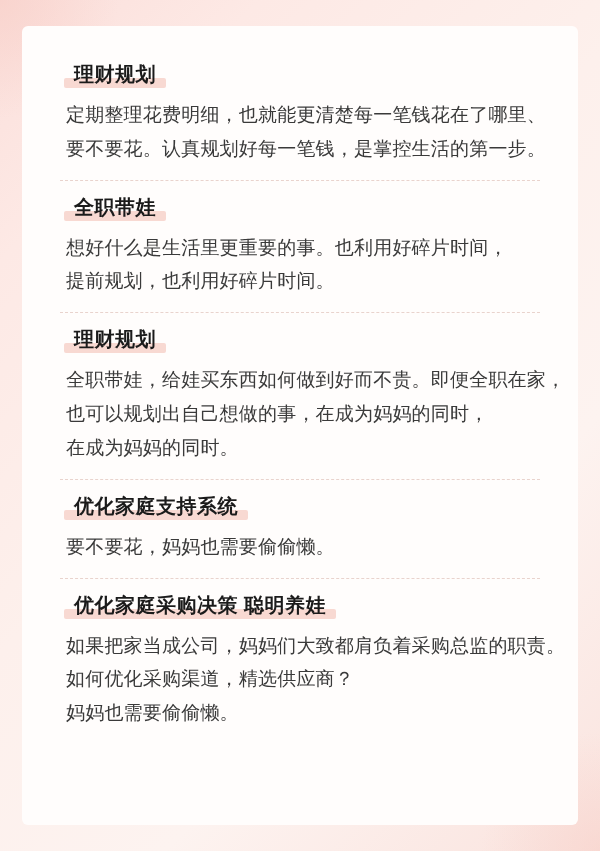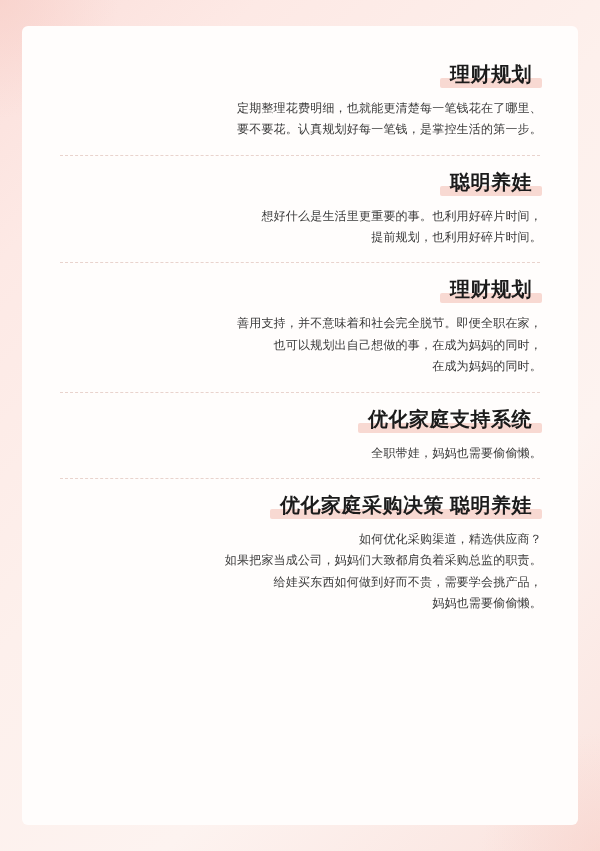--- a/index.html
+++ b/index.html
@@ -26,21 +26,20 @@
     width: 100%;
     height: 100%;
     box-sizing: border-box;
     background: #fffdfc;
     border-radius: 6px;
     padding: 34px 36px 20px 36px;
     overflow: hidden;
   }
   .section {
     position: relative;
-    text-align: right;
   }
   .sec-head {
     position: relative;
     display: inline-block;
     padding: 1px 10px 2px 10px;
     margin-left: 6px;
     margin-bottom: 8px;
   }
   .sec-head .hl {
     position: absolute;
@@ -55,21 +54,21 @@
   .sec-title {
     position: relative;
     z-index: 1;
     font-size: 20px;
     font-weight: bold;
     color: #1b1b1b;
     letter-spacing: 0.5px;
     white-space: nowrap;
   }
   .sec-body {
-    font-size: 12px;
+    font-size: 19px;
     line-height: 1.78;
     color: #3a3a3a;
     padding-left: 8px;
     letter-spacing: 0.2px;
   }
   .sec-body .ln {
     display: block;
     white-space: nowrap;
   }
   .divider {
@@ -110,63 +109,62 @@
         <span class="ln">定期整理花费明细，也就能更清楚每一笔钱花在了哪里、</span>
         <span class="ln">要不要花。认真规划好每一笔钱，是掌控生活的第一步。</span>
       </div>
     </div>
 
     <div class="divider"></div>
 
     <div class="section">
       <div class="sec-head">
         <span class="hl"></span>
-        <span class="sec-title">聪明养娃</span>
+        <span class="sec-title">全职带娃</span>
       </div>
       <div class="sec-body">
         <span class="ln">想好什么是生活里更重要的事。也利用好碎片时间，</span>
         <span class="ln">提前规划，也利用好碎片时间。</span>
       </div>
     </div>
 
     <div class="divider"></div>
 
     <div class="section">
       <div class="sec-head">
         <span class="hl"></span>
         <span class="sec-title">理财规划</span>
       </div>
       <div class="sec-body">
-        <span class="ln">善用支持，并不意味着和社会完全脱节。即便全职在家，</span>
+        <span class="ln">全职带娃，给娃买东西如何做到好而不贵。即便全职在家，</span>
         <span class="ln">也可以规划出自己想做的事，在成为妈妈的同时，</span>
         <span class="ln">在成为妈妈的同时。</span>
       </div>
     </div>
 
     <div class="divider"></div>
 
     <div class="section">
       <div class="sec-head">
         <span class="hl"></span>
         <span class="sec-title">优化家庭支持系统</span>
       </div>
       <div class="sec-body">
-        <span class="ln">全职带娃，妈妈也需要偷偷懒。</span>
+        <span class="ln">要不要花，妈妈也需要偷偷懒。</span>
       </div>
     </div>
 
     <div class="divider"></div>
 
     <div class="section">
       <div class="sec-head">
         <span class="hl"></span>
         <span class="sec-title">优化家庭采购决策 聪明养娃</span>
       </div>
       <div class="sec-body">
+        <span class="ln">如果把家当成公司，妈妈们大致都肩负着采购总监的职责。</span>
         <span class="ln">如何优化采购渠道，精选供应商？</span>
-        <span class="ln">如果把家当成公司，妈妈们大致都肩负着采购总监的职责。</span>
-        <span class="ln">给娃买东西如何做到好而不贵，需要学会挑产品，</span>
         <span class="ln">妈妈也需要偷偷懒。</span>
       </div>
     </div>
 
   </div>
 </div>
 
 </body></html>

